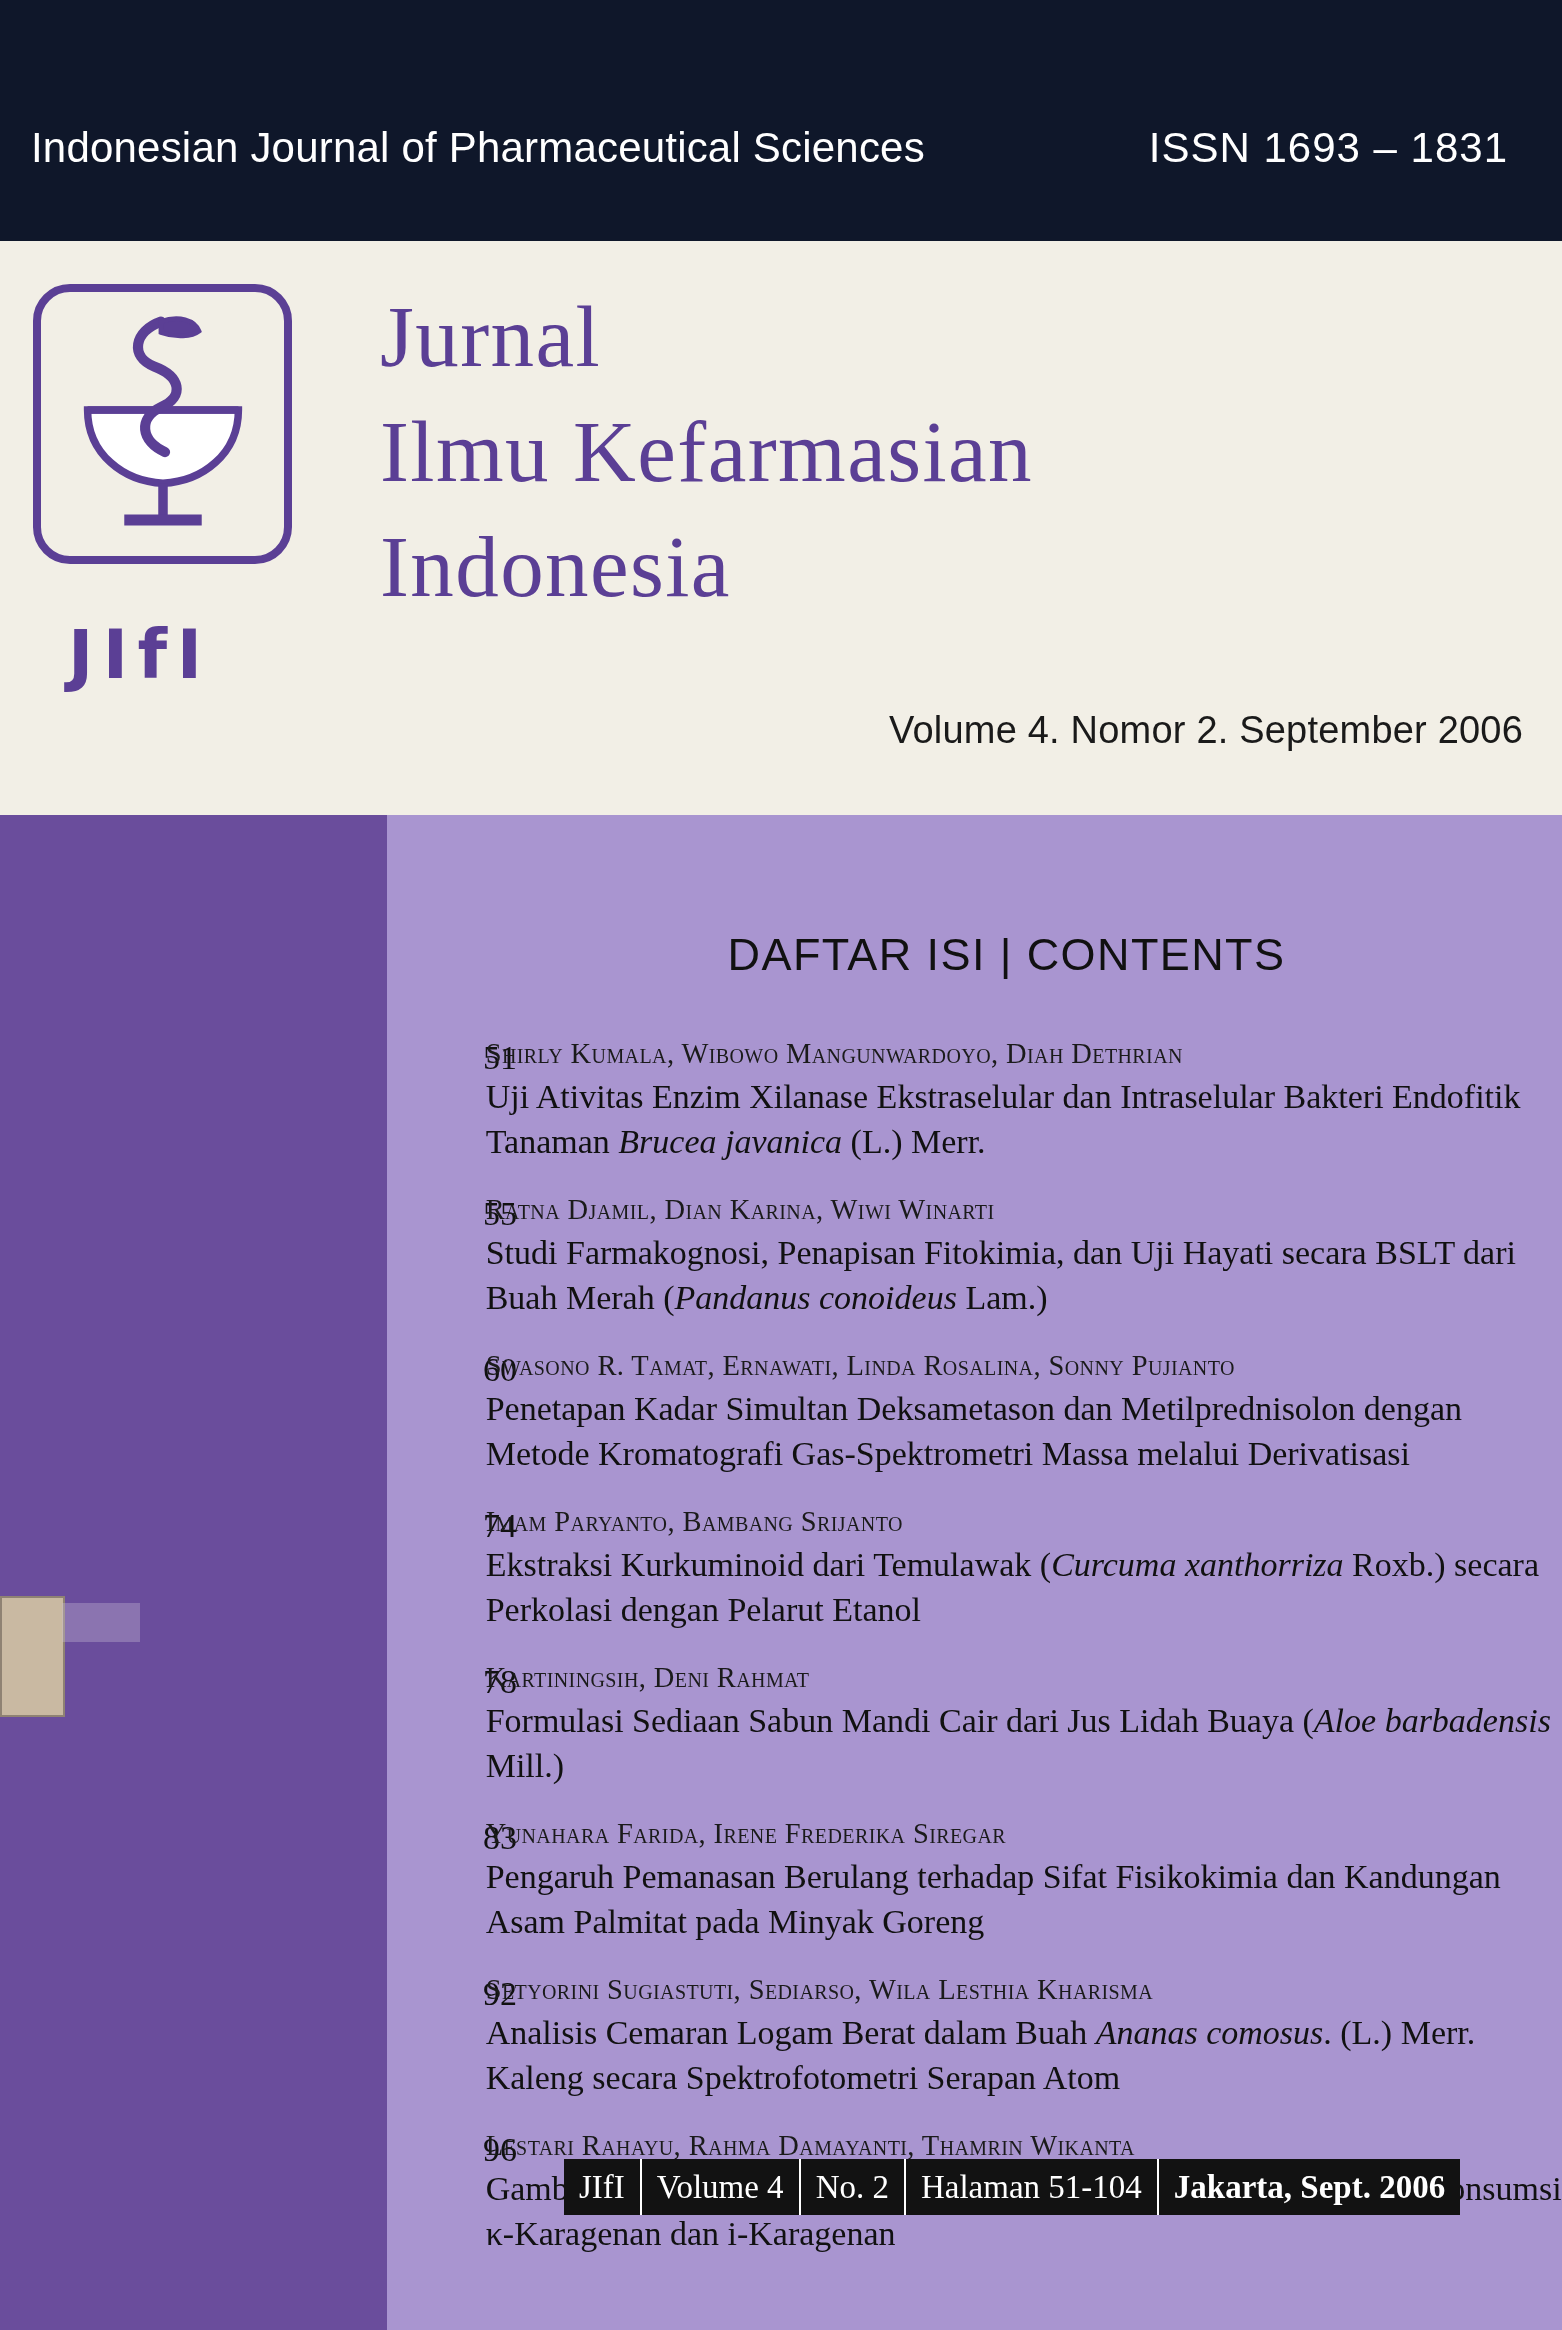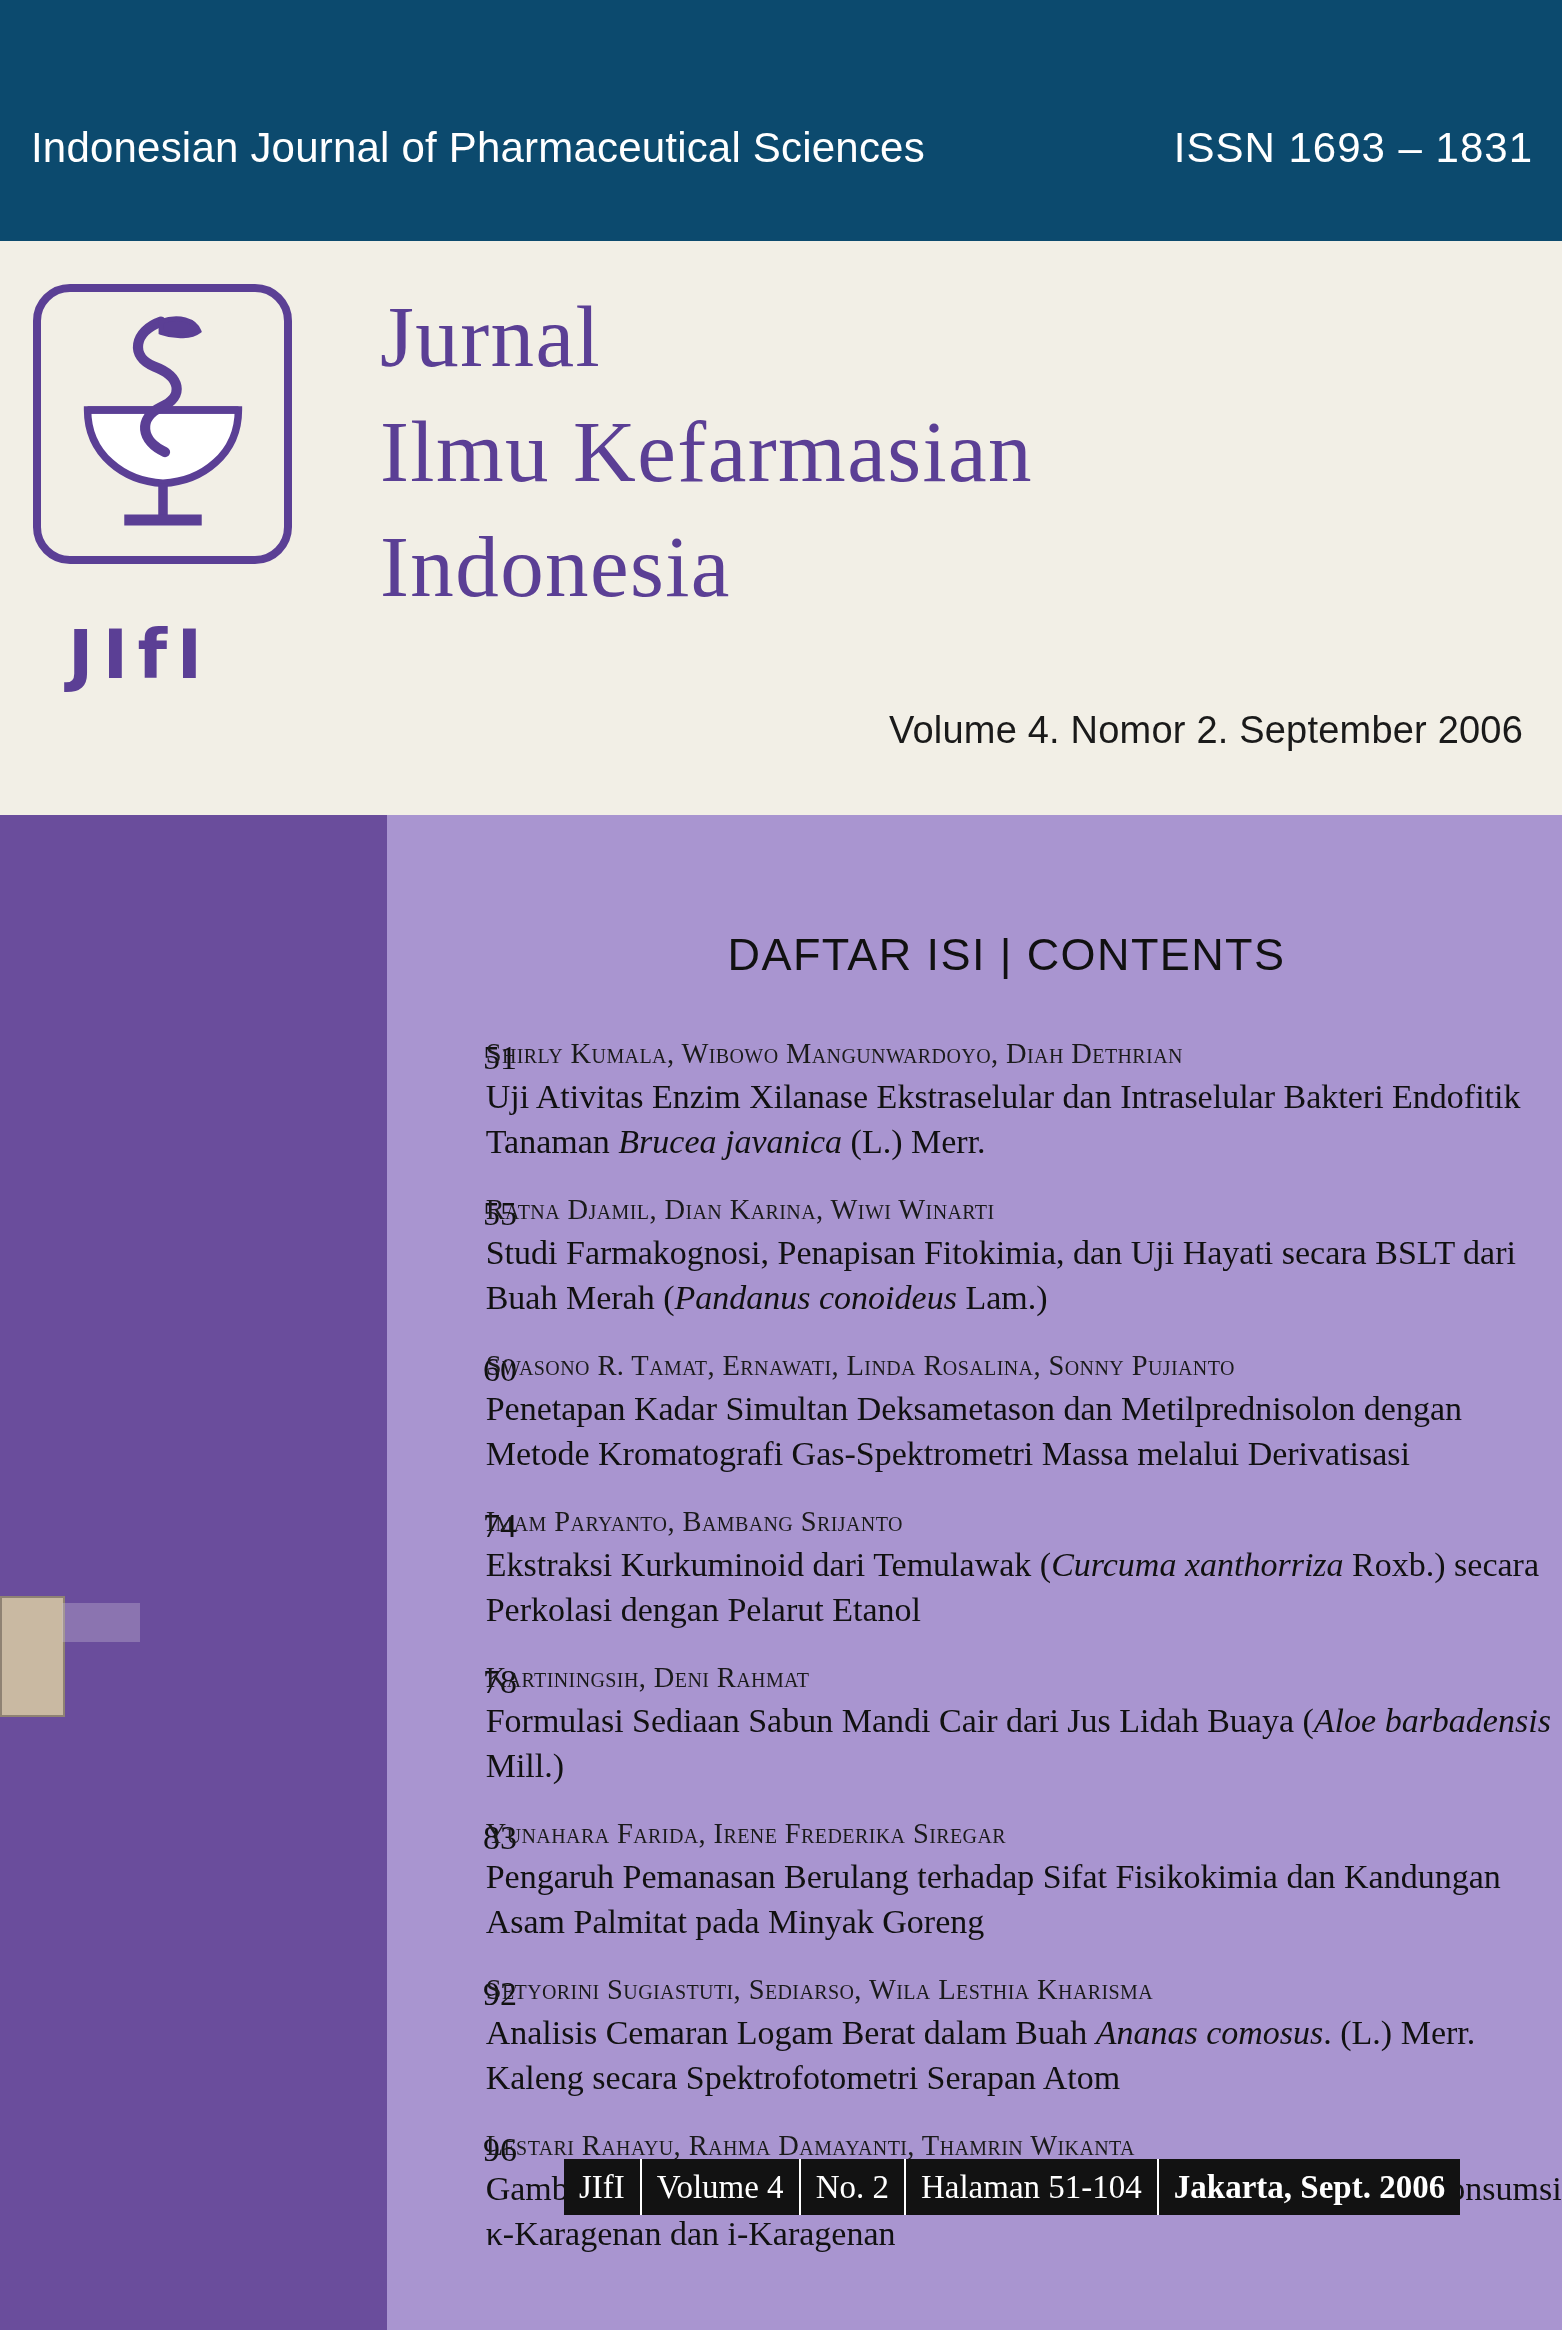--- a/index.html
+++ b/index.html
@@ -17,37 +17,37 @@
     background: #6b4f9e;
     overflow: hidden;
   }
 
   
   .top-band {
     position: absolute;
     left: 0; top: 0;
     width: 1562px;
     height: 241px;
-    background: #0c4a6e;
+    background: #0f172a;
     display: flex;
     align-items: center;
   }
   .top-band .journal-en {
     position: absolute;
     left: 31px;
     top: 148px;
     transform: translateY(-50%);
     color: #ffffff;
     font-size: 42px;
     letter-spacing: 0.2px;
     white-space: nowrap;
   }
   .top-band .issn {
     position: absolute;
-    right: 29px;
+    right: 54px;
     top: 148px;
     transform: translateY(-50%);
     color: #ffffff;
     font-size: 42px;
     letter-spacing: 1px;
     white-space: nowrap;
   }
 
   
   .title-panel {

